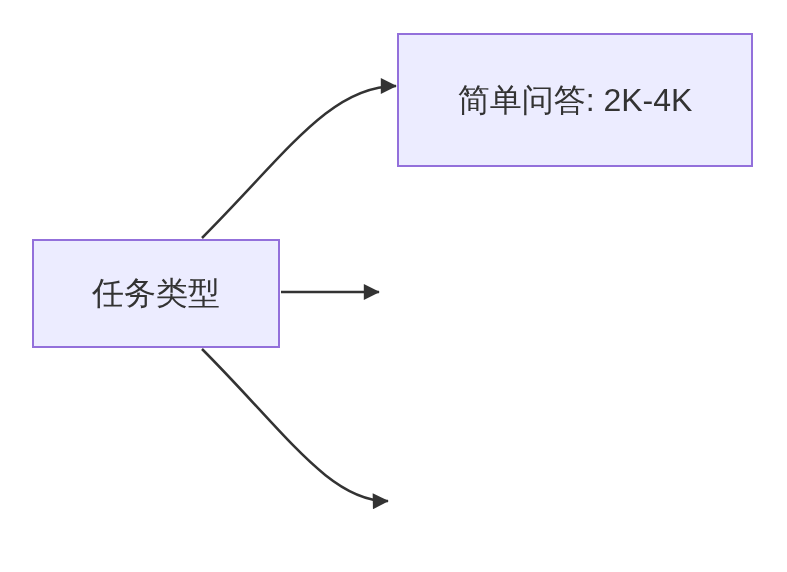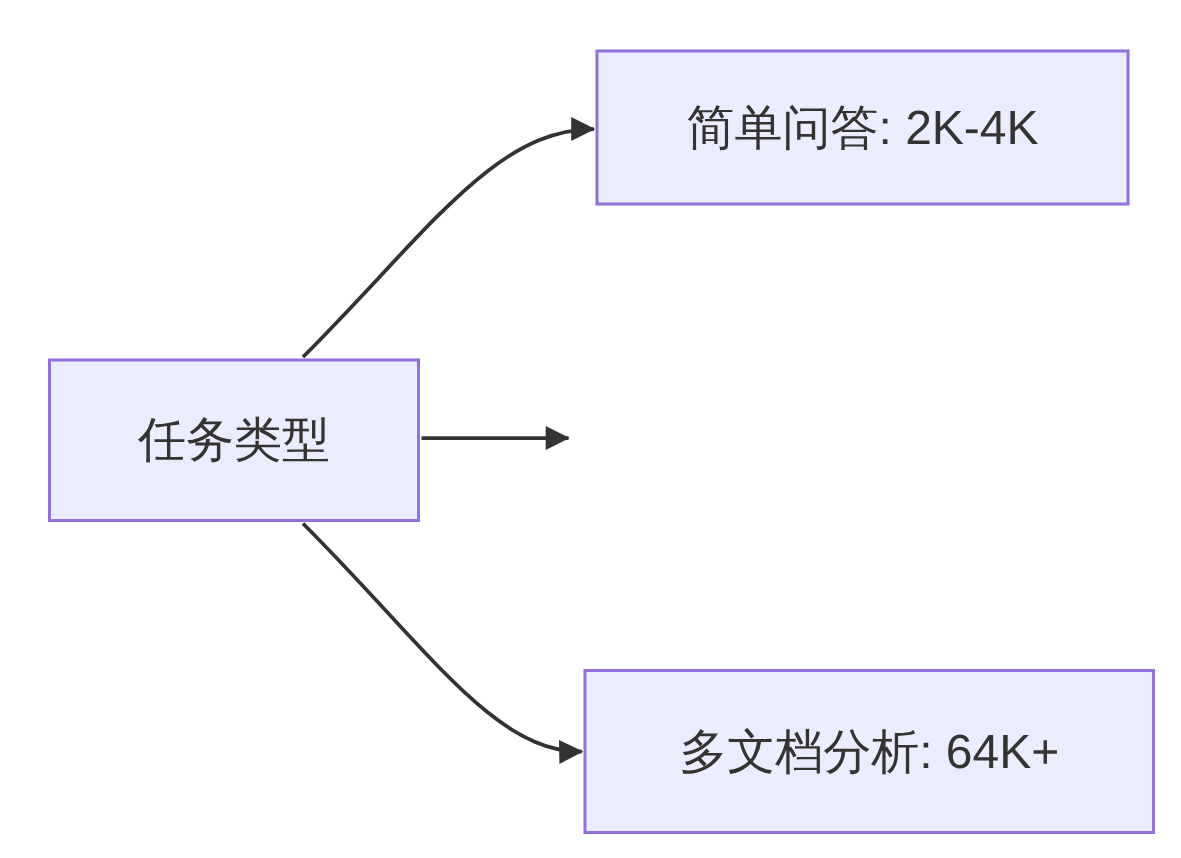--- a/index.html
+++ b/index.html
@@ -41,21 +41,21 @@
     border: 2px solid var(--node-border, #9370DB);
     display: flex;
     align-items: center;
     justify-content: center;
     font-size: 32px;
     line-height: 1.2;
     color: var(--text, #333333);
     white-space: nowrap;
   }
   #node-task-type   { left: 32px;  top: 239px; width: 248px; height: 109px; }
-  #node-simple-qa   { left: 397px; top: 33px;  width: 356px; height: 104px; }
+  #node-simple-qa   { left: 397px; top: 33px;  width: 356px; height: 134px; }
   #node-doc-summary { left: 381px; top: 240px; width: 390px; height: 101px; }
   #node-multi-doc   { left: 389px; top: 446px; width: 381px; height: 110px; }
 </style>
 </head>
 <body>
 
 <div class="canvas">
 
   <svg class="edge-layer" width="787" height="572" viewBox="0 0 787 572" xmlns="http://www.w3.org/2000/svg">
     <defs>
@@ -70,17 +70,14 @@
 
   <div class="node" id="node-task-type">
     <span>任务类型</span>
   </div>
 
   <div class="node" id="node-simple-qa">
     <span>简单问答: 2K-4K</span>
   </div>
 
 
-  <div class="node" id="node-multi-doc">
-    <span>多文档分析: 64K+</span>
-  </div>
 
 </div>
 
 </body></html>

